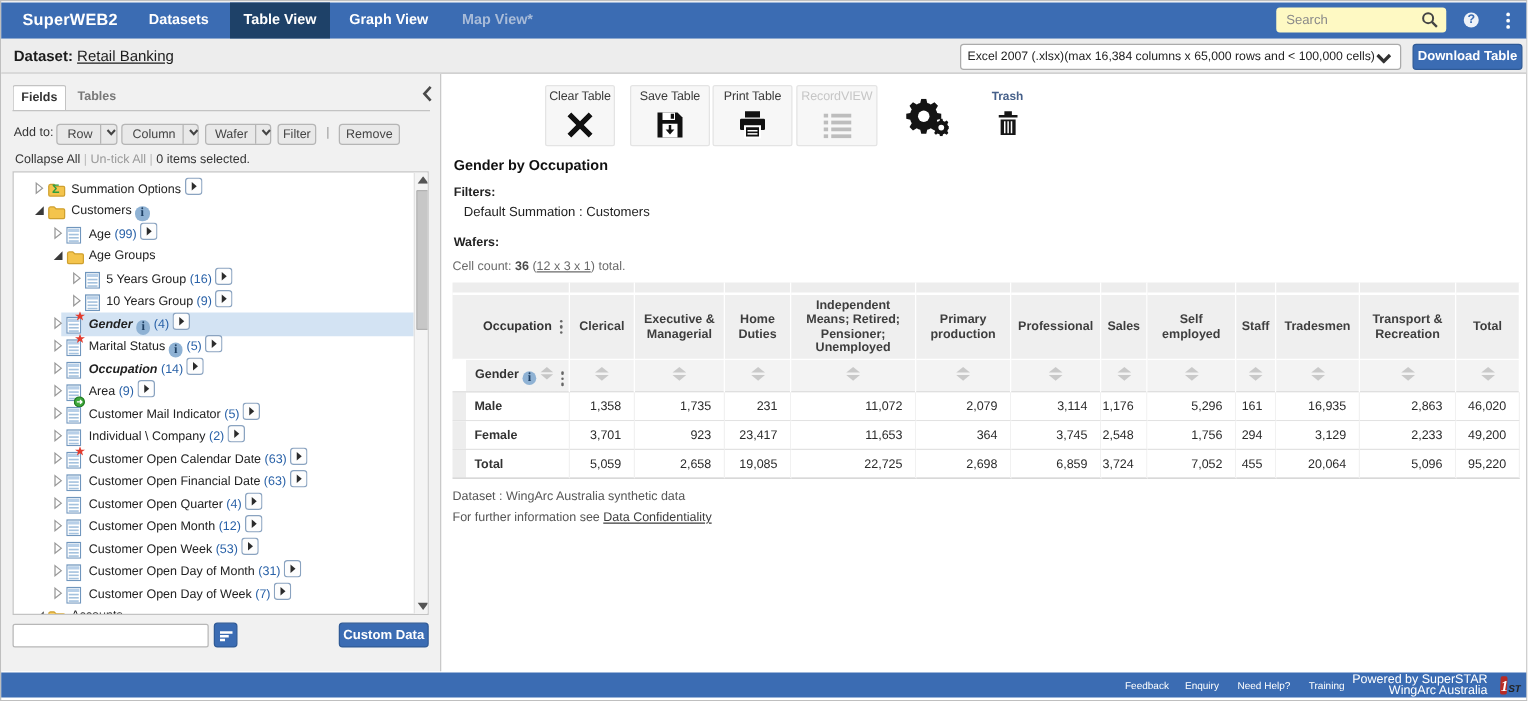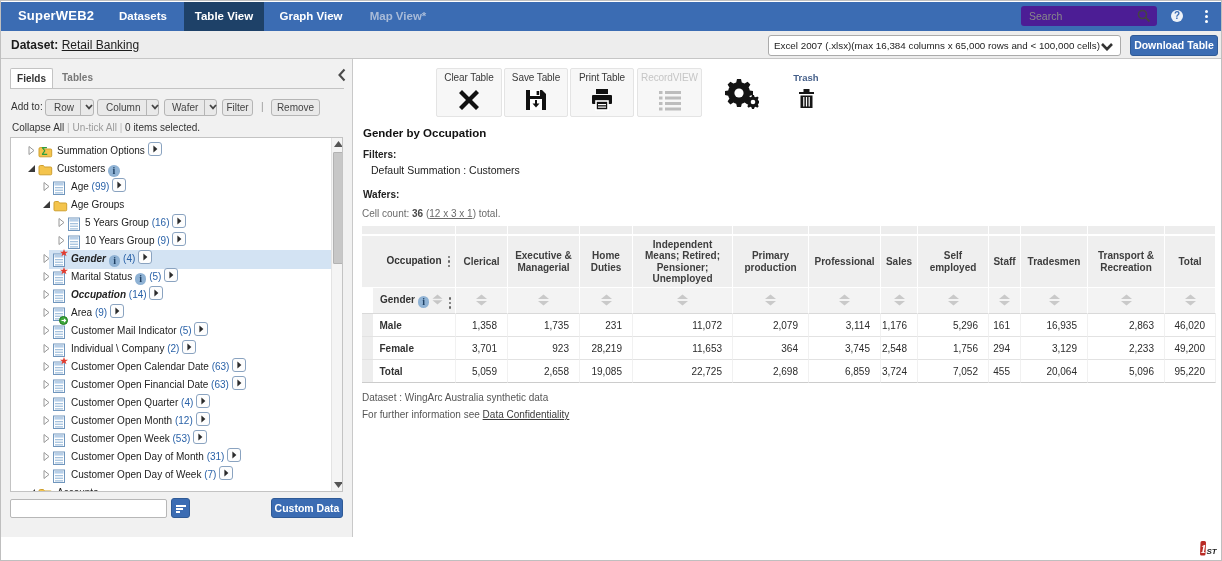--- a/index.html
+++ b/index.html
@@ -8,21 +8,21 @@
 .abs { position:absolute; }
 
 
 #topbar { position:absolute; left:1px; top:2px; width:1220px; height:29px; background:#3b6cb3; }
 #logo { position:absolute; left:17px; top:6px; color:#fff; font-size:13px; font-weight:bold; letter-spacing:0.2px; }
 .navtab { position:absolute; top:0; height:29px; line-height:29px; color:#fff; font-size:11.5px; font-weight:bold; text-align:center; white-space:nowrap; }
 #tab-datasets { left:112px; width:60px; }
 #tab-tableview { left:183px; width:80px; background:#1e4168; }
 #tab-graphview { left:272px; width:76px; }
 #tab-mapview { left:362px; width:70px; color:#a8bbd8; }
-#searchbox { position:absolute; left:1021px; top:6px; width:136px; height:20px; background:#4c1d95; border-radius:3px;text-decoration:underline; }
+#searchbox { position:absolute; left:1021px; top:6px; width:136px; height:20px; background:#fef9c3; border-radius:3px;text-decoration:underline; }
 #searchbox span { position:absolute; left:8px; top:4px; font-size:10.5px; color:#8a8a8a; }
 #qcircle { position:absolute; left:1171px; top:10px; width:12px; height:12px; border-radius:50%; background:#eef2f8; color:#3b6cb3; font-size:10px; font-weight:bold; text-align:center; line-height:12.5px; }
 #topdots { position:absolute; left:1205px; top:10px; }
 #topdots i { display:block; width:3px; height:3px; border-radius:50%; background:#fff; margin:0 0 2px 0; }
 
 
 #dsbar { position:absolute; left:1px; top:31px; width:1220px; height:28px; background:#ededed; border-bottom:1px solid #c6c6c6; }
 #dslabel { position:absolute; left:10px; top:7px; font-size:12px; color:#1c1c1c; font-weight:bold; }
 #dslink { font-weight:normal; text-decoration:underline; color:#1c1c1c; }
 #xlselect { position:absolute; left:768px; top:35px; width:353px; height:21px; background:#fff; border:1px solid #ababab; border-radius:3px; font-size:9.8px; color:#222; line-height:19px; padding-left:5px; white-space:nowrap; }
@@ -475,21 +475,21 @@
     </div>
   </div>
   <div id="fsearch"></div>
   <div id="fbtn">
       <i style="top:6px;width:10px"></i>
       <i style="top:9px;width:7px"></i>
       <i style="top:12px;width:4px"></i>
     </div>
   <div id="cdbtn">Custom Data</div>
 
-  <div class="tbtn" style="left:436px;width:66px"><span class="tl">Clear Table</span><svg class="ticon" width="26" height="24">
+  <div class="tbtn" style="left:436px;width:56px"><span class="tl">Clear Table</span><svg class="ticon" width="26" height="24">
         <path d="M3 6 L6 3 L13 10 L20 3 L23 6 L16 13 L23 20 L20 23 L13 16 L6 23 L3 20 L10 13 Z" fill="#111"></path>
       </svg></div>
   <div class="tbtn" style="left:504px;width:64px"><span class="tl">Save Table</span><svg class="ticon" width="26" height="24">
         <path d="M3 3 L19 3 L23 7 L23 23 L3 23 Z" fill="#111"></path>
         <rect x="7" y="3" width="10" height="6" fill="#fff"></rect>
         <rect x="13.6" y="4" width="2.6" height="4" fill="#111"></rect>
         <rect x="7" y="12" width="12" height="11" fill="#fff"></rect>
         <path d="M12 13 L14 13 L14 16.5 L16.5 16.5 L13 20.5 L9.5 16.5 L12 16.5 Z" fill="#111"></path>
       </svg></div>
   <div class="tbtn" style="left:570px;width:64px"><span class="tl">Print Table</span><svg class="ticon" width="26" height="24">
@@ -650,21 +650,21 @@
           <td>5,296</td>
           <td>161</td>
           <td>16,935</td>
           <td>2,863</td>
           <td>46,020</td>
         </tr>
 <tr class="r">
           <td class="rl">Female</td>
           <td>3,701</td>
           <td>923</td>
-          <td>28,219</td>
+          <td>23,417</td>
           <td>11,653</td>
           <td>364</td>
           <td>3,745</td>
           <td>2,548</td>
           <td>1,756</td>
           <td>294</td>
           <td>3,129</td>
           <td>2,233</td>
           <td>49,200</td>
         </tr>
@@ -687,19 +687,25 @@
     </table>
 
   <div id="h1">Gender by Occupation</div>
   <div id="flt">Filters:</div>
   <div id="flv">Default Summation : Customers</div>
   <div id="wfl">Wafers:</div>
   <div id="cellcount">Cell count: <b>36</b> (<span class="lnk">12 x 3 x 1</span>) total.</div>
   <div id="note1">Dataset : WingArc Australia synthetic data</div>
   <div id="note2">For further information see <span class="lnk">Data Confidentiality</span></div>
 
+  <div id="footer">
+    <span class="flink" style="left:899px">Feedback</span>
+    <span class="flink" style="left:947px">Enquiry</span>
+    <span class="flink" style="left:989px">Need Help?</span>
+    <span class="flink" style="left:1046px">Training</span>
+  </div>
   <div id="pwr">Powered by SuperSTAR<br>WingArc Australia</div>
   <svg id="slogo" width="20" height="17">
       <path d="M3.5 2.5 Q3.5 1 5 1 L7.5 1 Q9 1 9 2.5 L8.5 14 Q8.5 15.5 7 15.5 L4.5 15.5 Q3 15.5 3 14 Z" fill="#b92b25"></path>
       <text x="3.6" y="13" font-size="12" font-weight="bold" font-style="italic" fill="#fff" font-family="Liberation Serif,serif">1</text>
       <text x="9.5" y="13.5" font-size="8" font-weight="bold" font-style="italic" fill="#222">ST</text>
     </svg>
 </div>
 
 </body></html>

